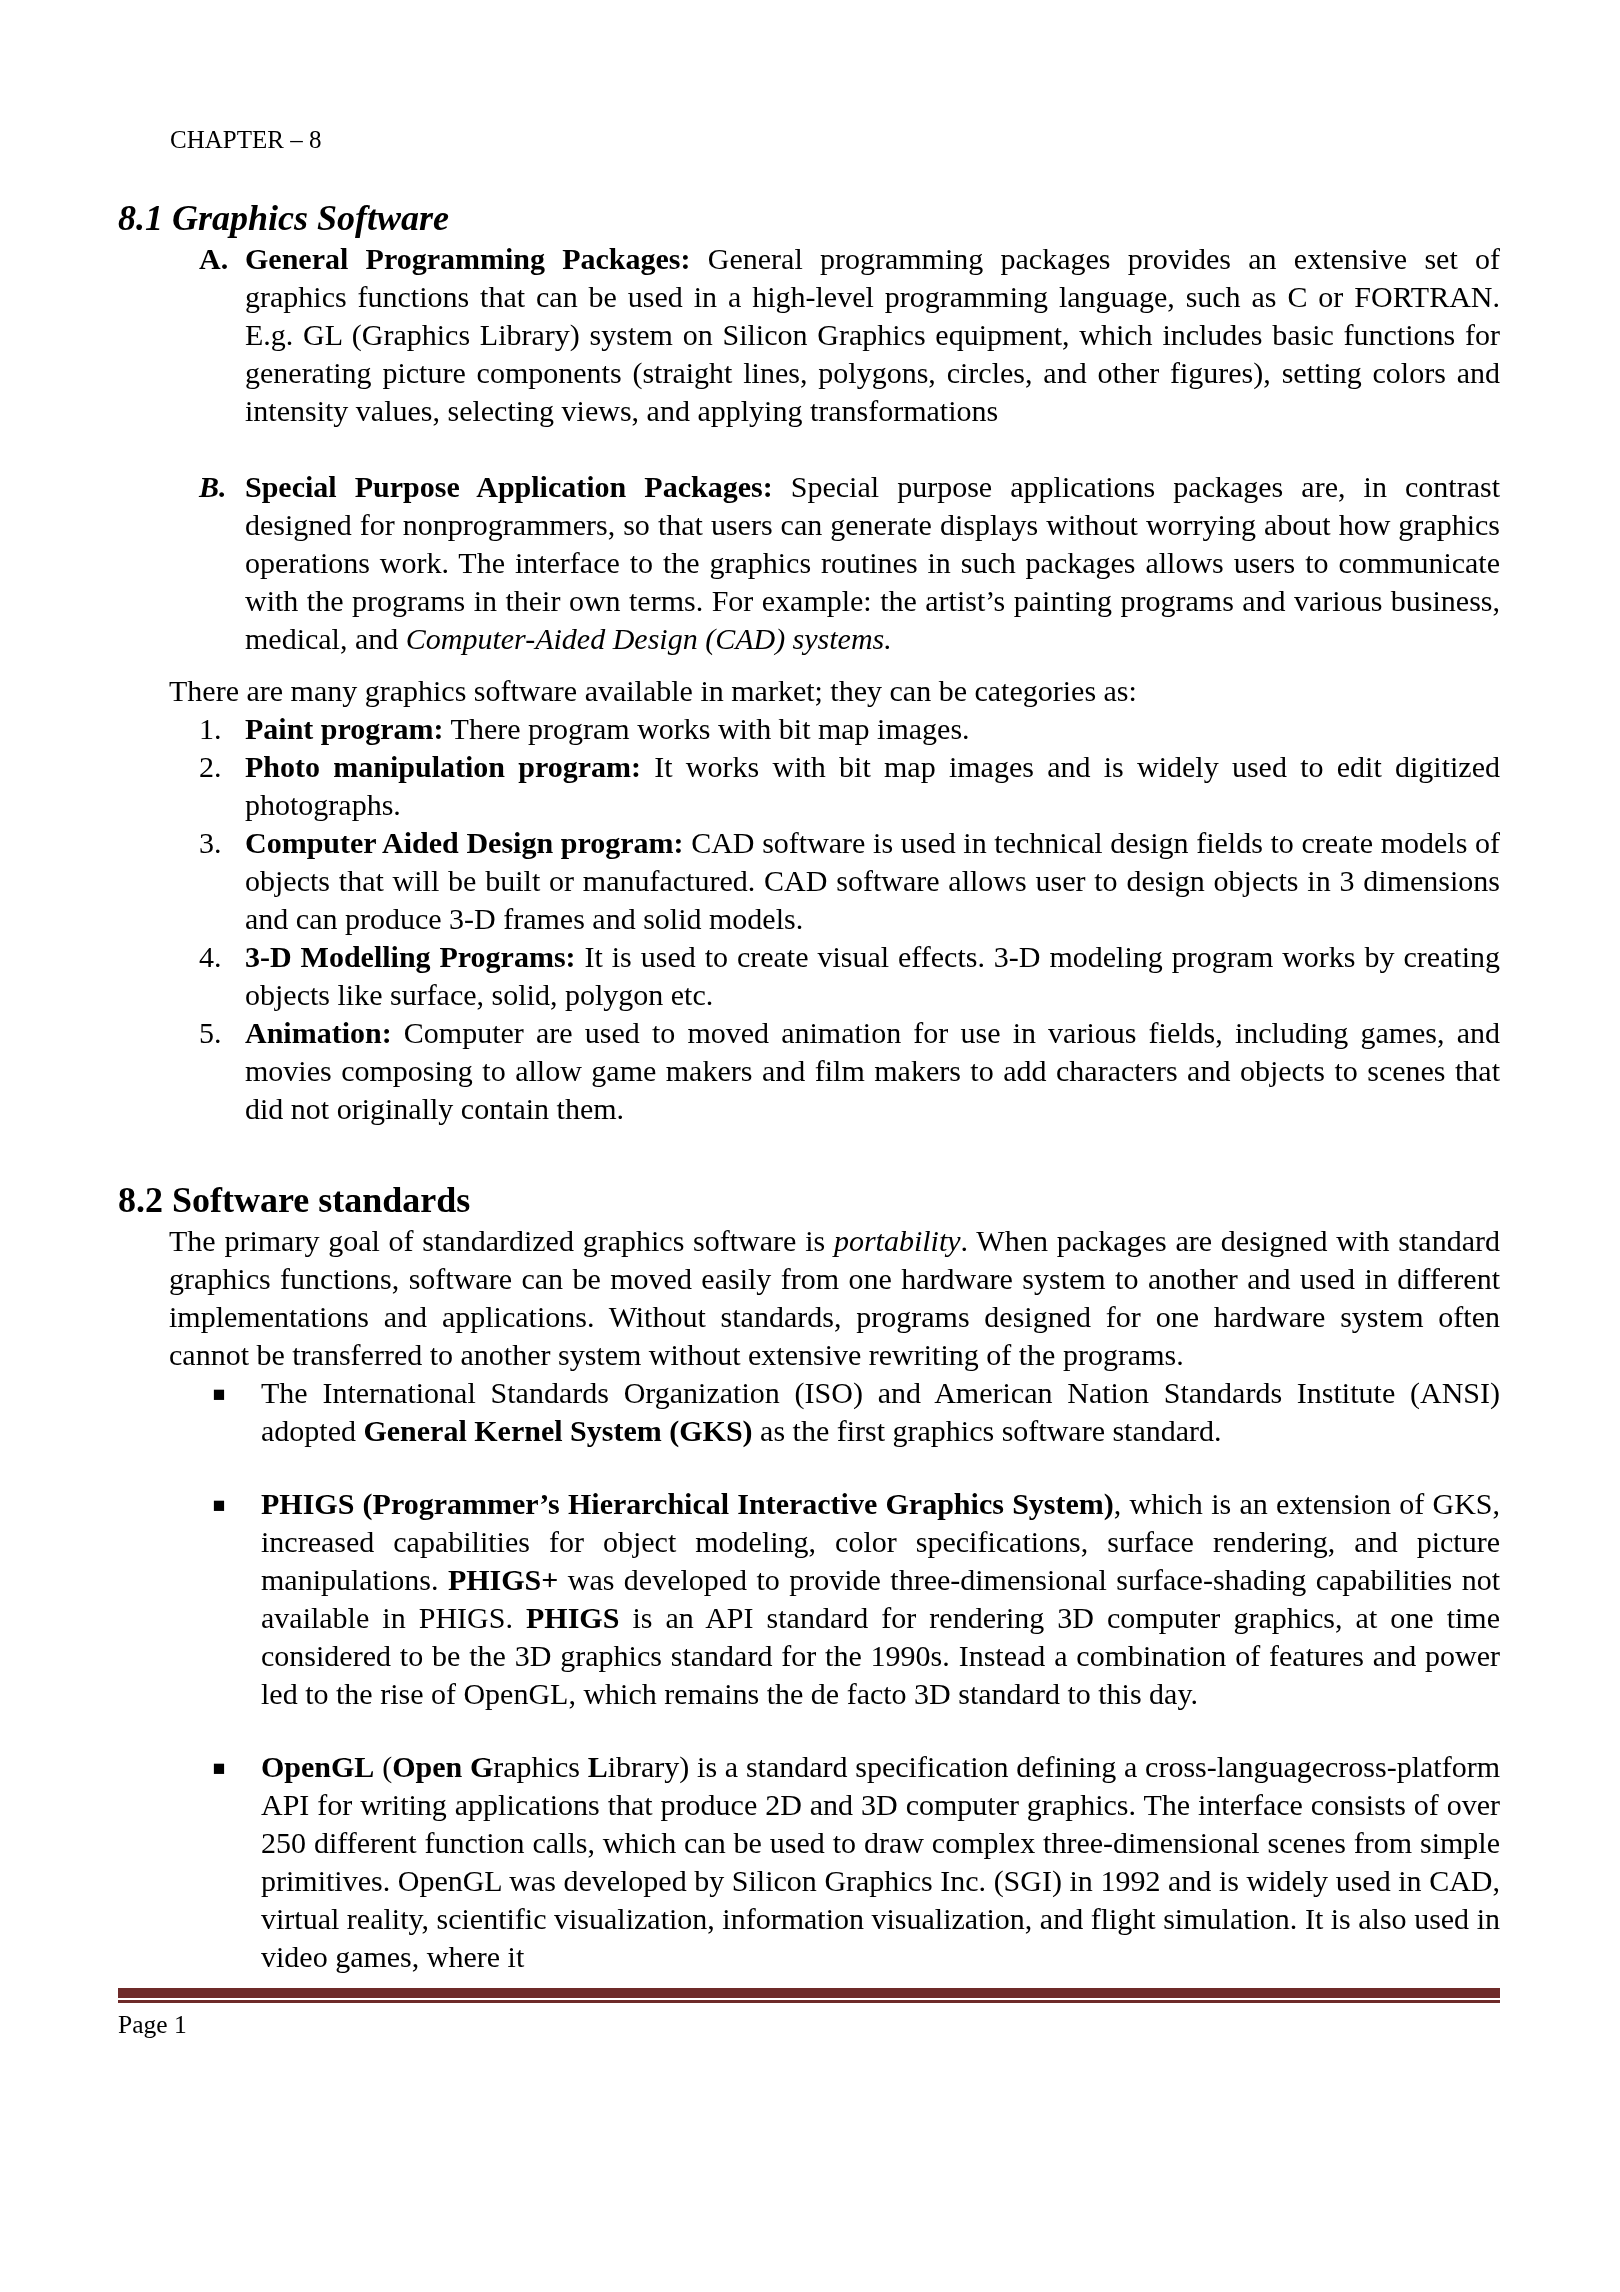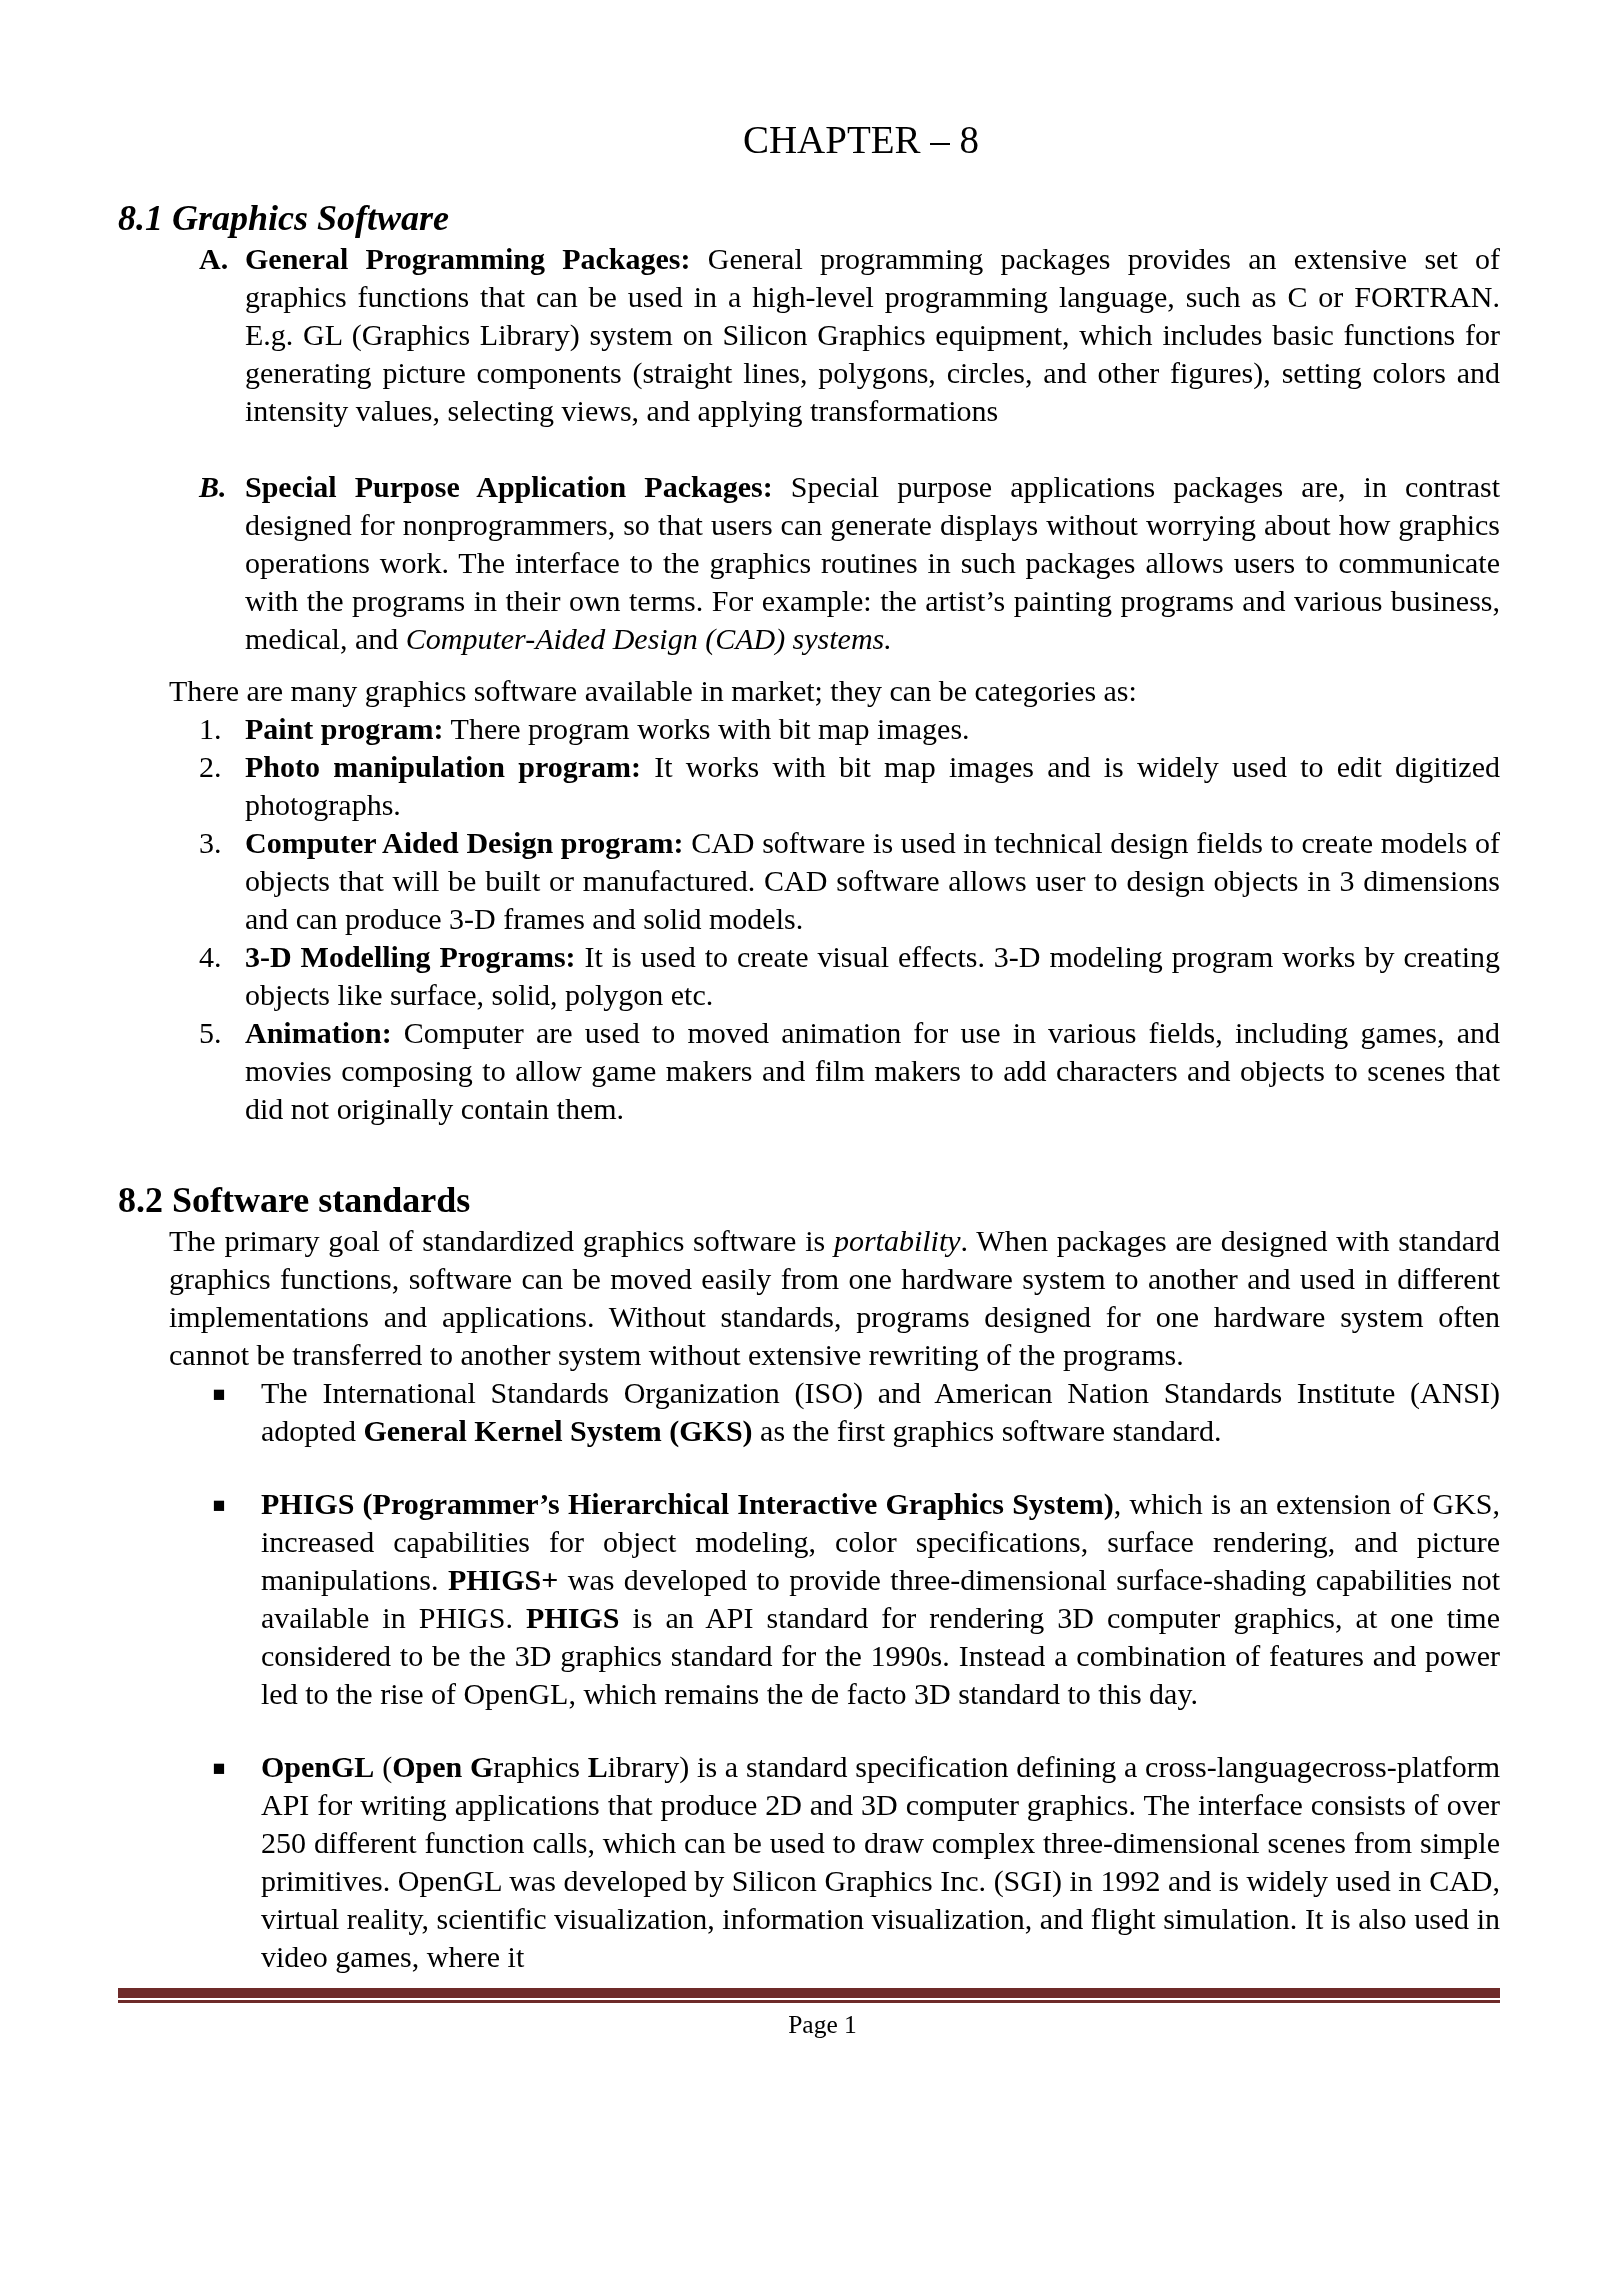--- a/index.html
+++ b/index.html
@@ -10,22 +10,22 @@
     color:#000;
     font-family:"Liberation Serif","DejaVu Serif",serif;
     overflow:hidden;
   }
   .content {
     position:absolute; left:118px; top:0; width:1382px;
   }
   .doc-title {
     margin-top:119px;
     position:relative; left:52px;
-    text-align:center;
-    font-size:39px; line-height:41px;
+    text-align:left;
+    font-size:25px; line-height:41px;
   }
   .doc-title .l2 { font-weight:bold; }
   .sec-heading {
     font-size:36px; font-weight:bold; line-height:43px;
     margin:0;
   }
   .sec-heading.first { margin-top:37px;font-style:italic; }
   .sec-heading.second { margin-top:51px; }
   .body-text { font-size:30px; line-height:38px; }
   .p-indent { margin:0 0 0 51px; text-align:justify; }
@@ -50,21 +50,21 @@
   }
   .bullet-gap { margin-top:35px; }
   .b { font-weight:bold; }
   .i { font-style:italic;margin-top:44px; }
   .footer { margin-top:11.8px; }
   .rule-thick { height:9.8px; width:100%; }
   .rule-gap { height:2.9px; background:#fff; }
   .rule-thin { height:2.9px; width:100%; }
   .page-num {
     width:1409px;
-    text-align:center;
+    text-align:left;
     font-size:25.5px; line-height:33px;
     margin-top:4.9px;
   }
 </style>
 </head>
 <body>
 
 <div class="page">
   <div class="content">
 

